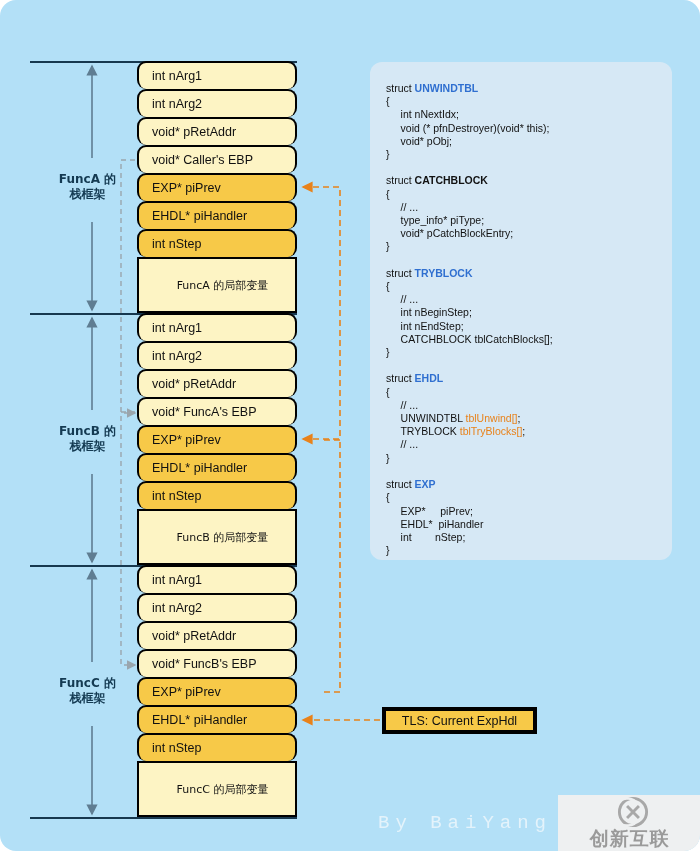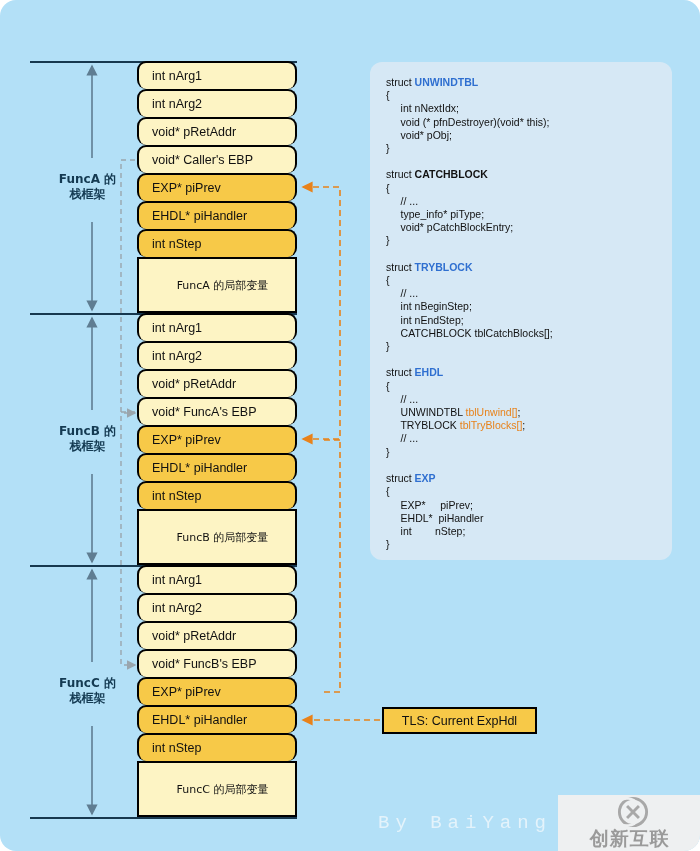--- a/index.html
+++ b/index.html
@@ -70,40 +70,40 @@
     white-space:nowrap;
   }
 
   
   #code{
     position:absolute;left:370px;top:62px;
     width:302px;height:498px;
     background:#d6e8f5;
     border-radius:12px;
     box-sizing:border-box;
-    padding:14px 16px;
+    padding:20px 16px;
     font-family:"Liberation Sans","DejaVu Sans",sans-serif;
     font-size:10.5px;
     line-height:13.2px;
     color:#111;
     white-space:pre;
     overflow:hidden;
   }
   #code .kw{color:#111;}
   #code .ty{color:#2f6fd0;font-weight:bold;}
   #code .tyb{color:#111;font-weight:bold;}
   #code .mem{color:#e8821a;}
   #code .cm{color:#111;}
 
   
   #tls{
     position:absolute;left:382px;top:707px;
     width:155px;height:27px;
     box-sizing:border-box;
-    border:2px solid #000000;
+    border:4px solid #000000;
     background:#f7c948;
     display:flex;align-items:center;justify-content:center;
     font-size:12.5px;color:#111;
   }
 
   
   #wm-author{
     position:absolute;left:378px;top:812px;
     font-family:"Liberation Mono","DejaVu Sans Mono",monospace;
     font-size:19px;letter-spacing:6px;

